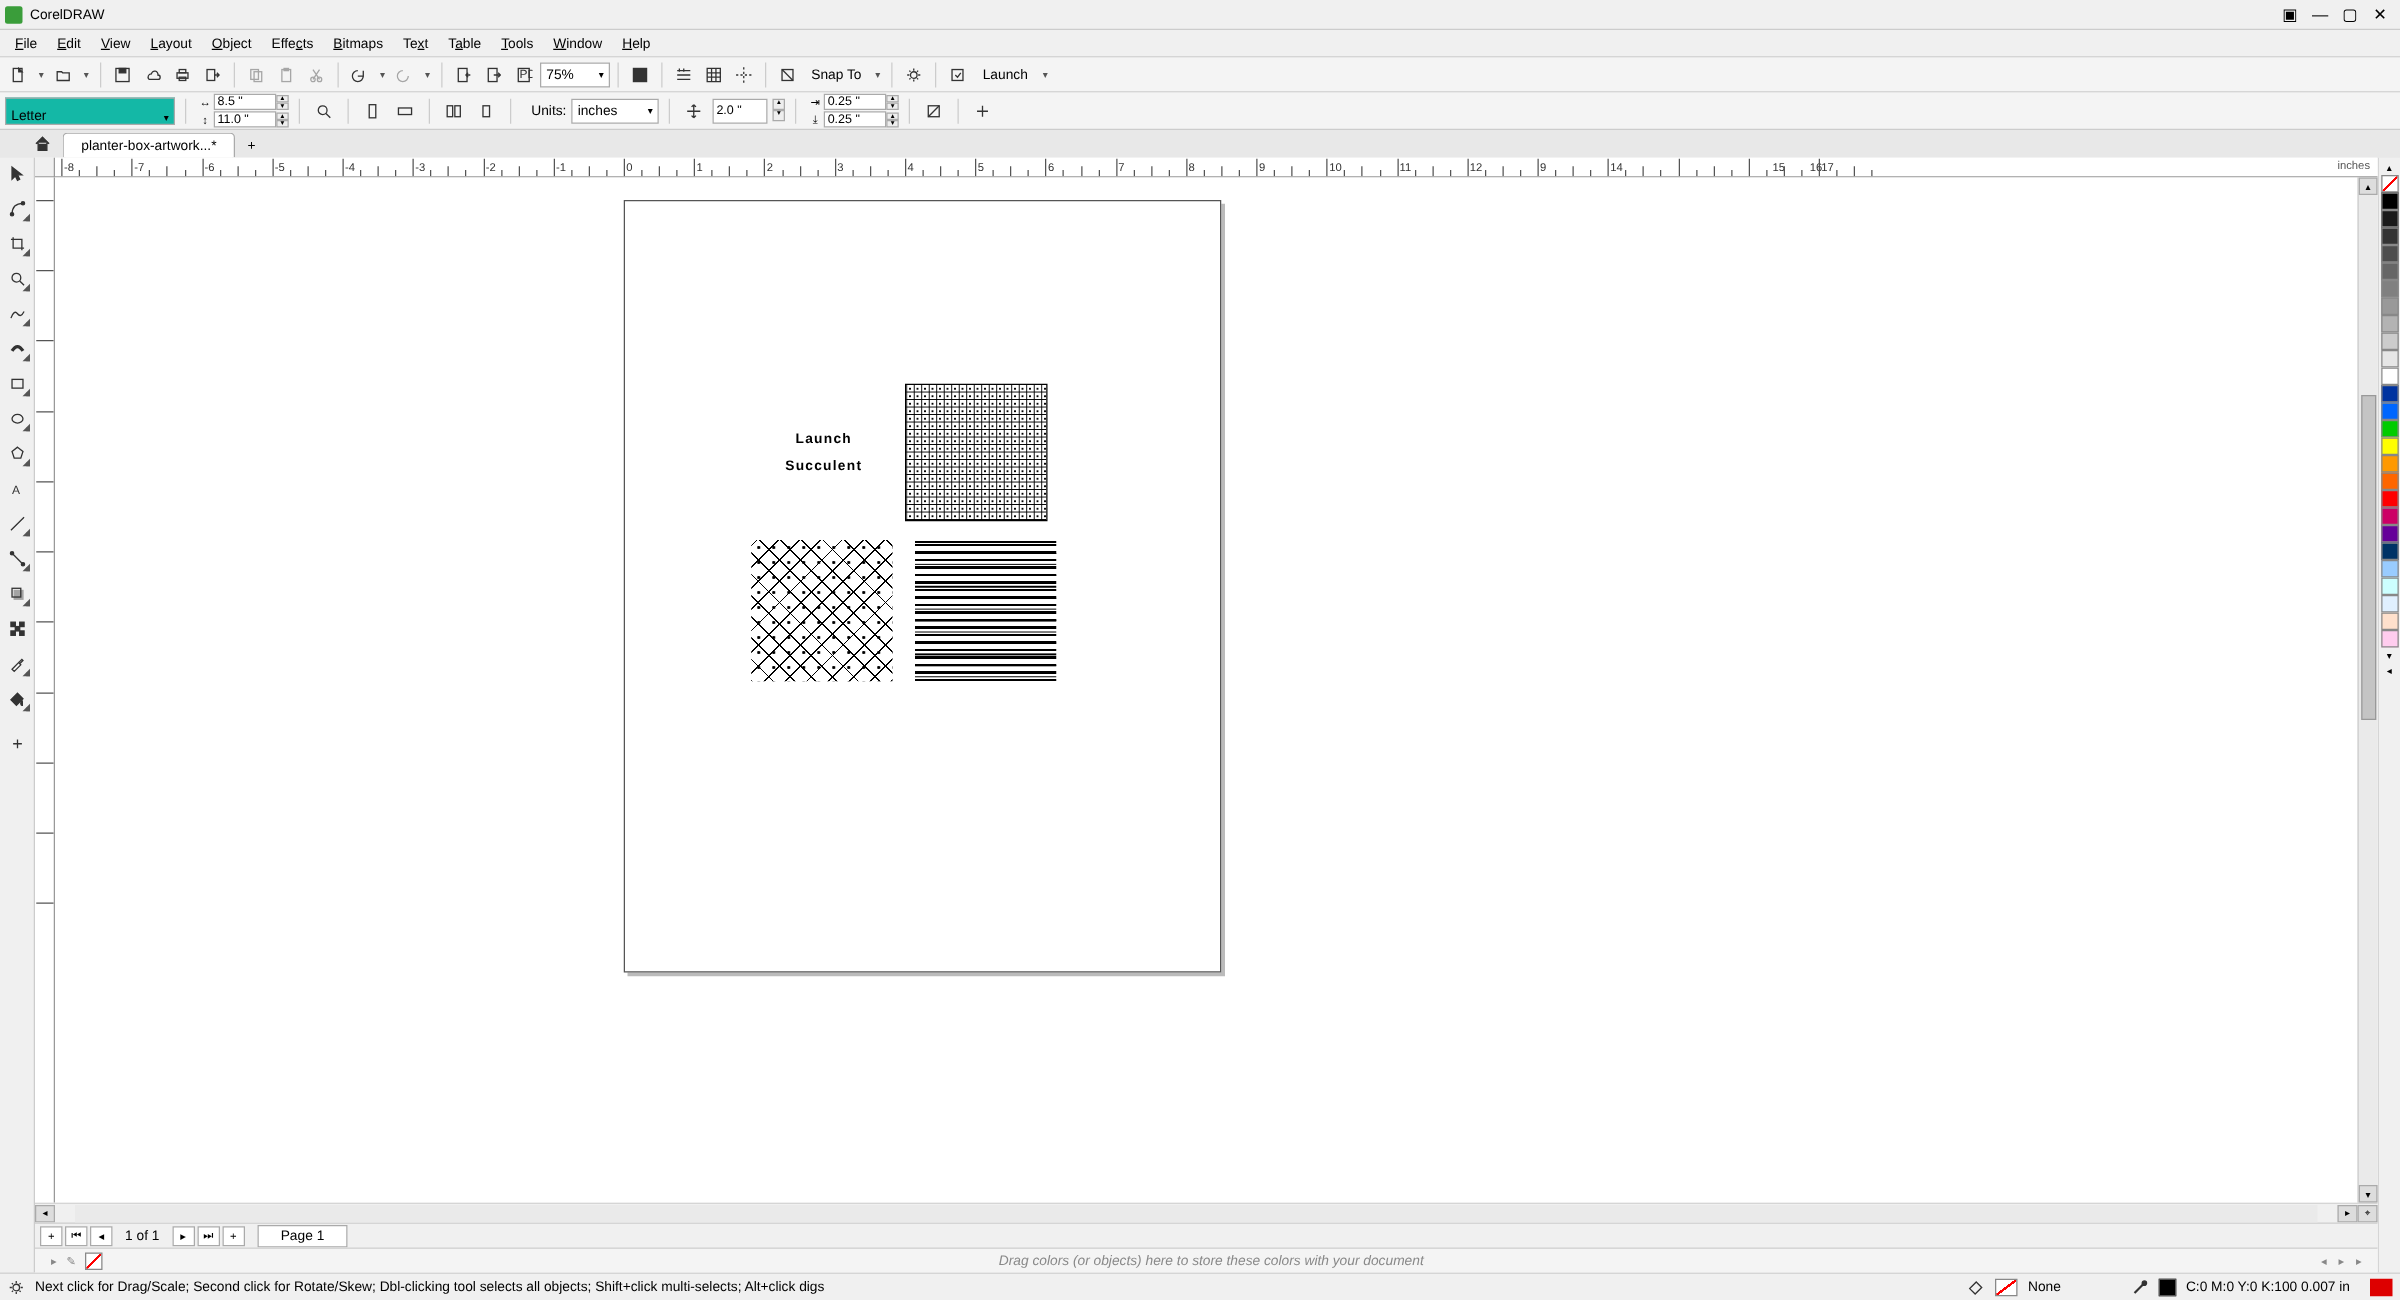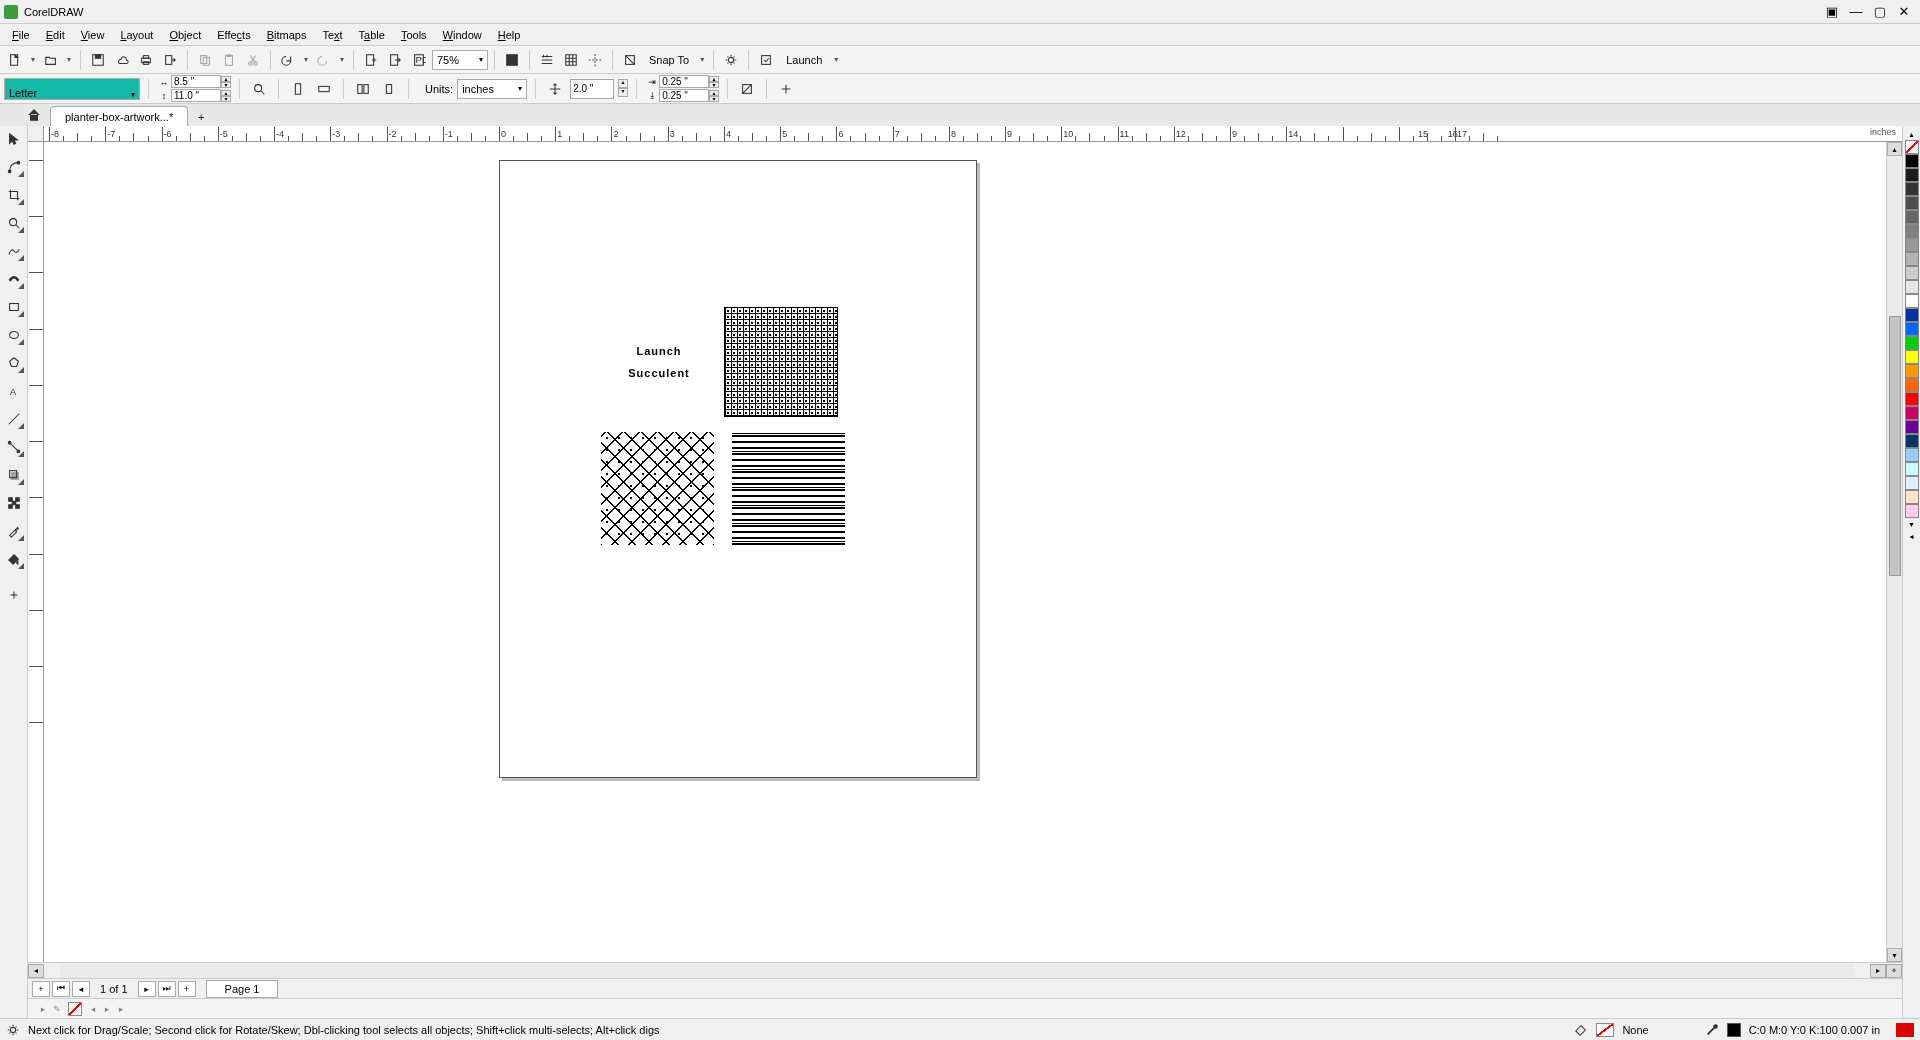--- a/index.html
+++ b/index.html
@@ -678,20 +678,21 @@
       <div class="nbtn">▸</div>
       <div class="nbtn">⏭</div>
       <div class="nbtn">+</div>
       <div class="pagetab"><span>Page 1</span></div>
     </div>
 
     <div class="colordock">
       <div class="navbtn">▸</div>
       <div class="navbtn">✎</div>
       <div style="width:14px;height:14px;border:1px solid #888;background:linear-gradient(to bottom right,#fff 45%,#f00 45%,#f00 55%,#fff 55%);margin:0 4px"></div>
+      <div class="hint">Drag colors (or objects) here to store these colors with your document</div>
       <div class="navbtn">◂</div>
       <div class="navbtn">▸</div>
       <div class="navbtn">▸</div>
     </div>
   </div>
 
   <div class="palette">
     <div class="arrow">▴</div>
     <div class="nocolor"></div>
     <div id="palette-swatches">

